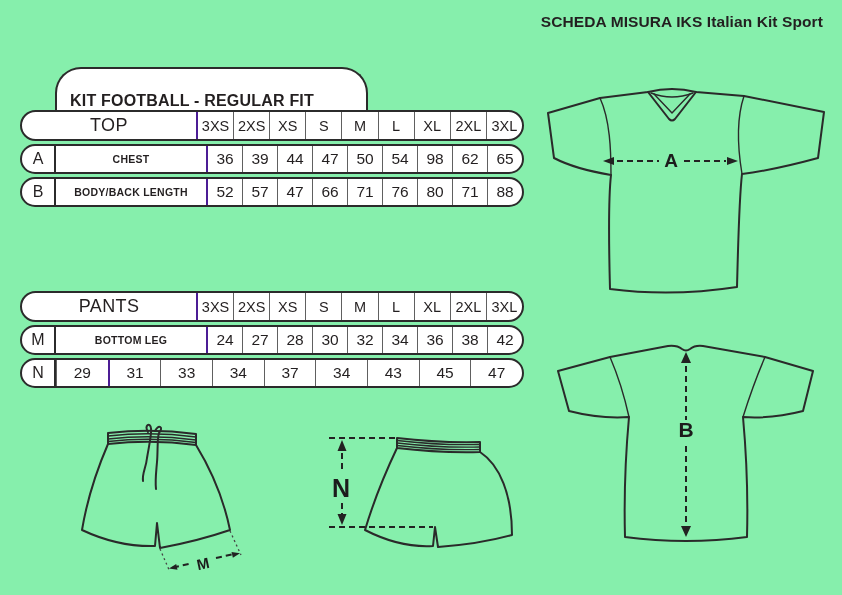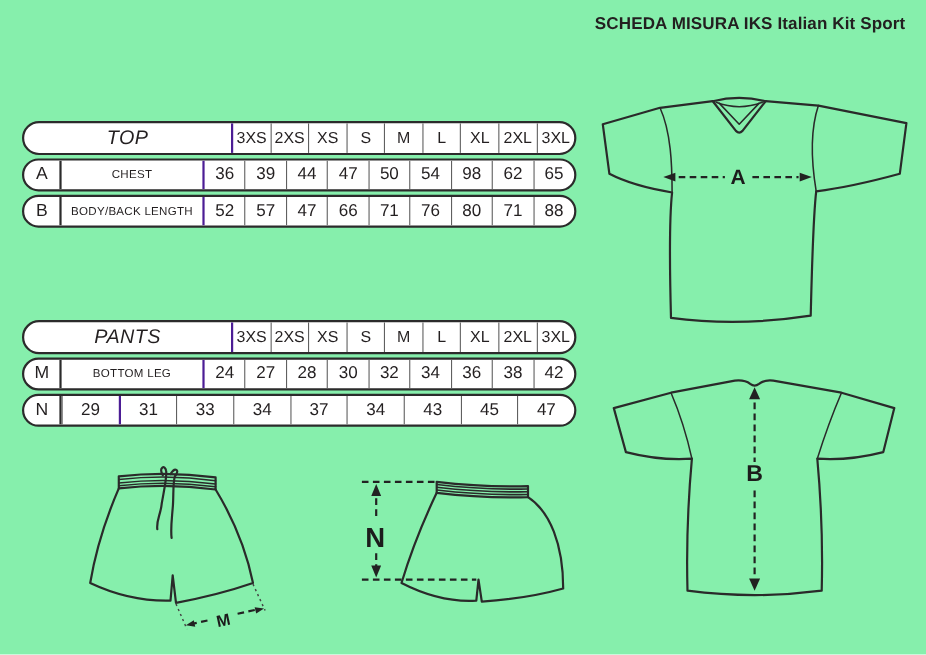--- a/index.html
+++ b/index.html
@@ -26,23 +26,23 @@
     display:flex;flex-direction:column;gap:3px;
   }
   .size-table.top{top:110px;}
   .size-table.pants{top:291px;}
   .trow{
     display:flex;align-items:stretch;height:30px;background:#ffffff;
     border:2px solid #2b2b2b;border-radius:17px;box-sizing:border-box;overflow:hidden;
   }
   .trow.thead{height:31px;}
   .cell{display:flex;align-items:center;justify-content:center;box-sizing:border-box;}
-  .head-label{width:188px;font-size:18px;letter-spacing:.4px;font-weight:500;font-style:italic;}
+  .head-label{width:174px;font-size:18px;letter-spacing:.4px;font-weight:500;}
   .code{width:34px;border-right:2px solid #2b2b2b;font-size:16px;font-weight:500;}
-  .rlabel{width:128px;font-size:10.5px;letter-spacing:.25px;}
+  .rlabel{width:150px;font-size:10.5px;letter-spacing:.25px;font-weight:bold;}
   .size,.val{flex:1;border-left:1.5px solid #606060;}
   .size{font-size:14.5px;font-weight:500;}
   .val{font-size:15.5px;}
   .cell.size:nth-child(2),.cell.val:nth-child(3){border-left:2px solid #4c1d95;}
   
   .drawing{position:absolute;}
   #shirt-front{left:532px;top:80px;}
   #shirt-back{left:532px;top:330px;}
   #shorts-front{left:58px;top:418px;}
   #shorts-back{left:315px;top:415px;}
@@ -56,20 +56,23 @@
     text-anchor:middle;
   }
 </style>
 </head>
 <body>
 
 <div class="canvas">
 
   <div class="doc-title">SCHEDA MISURA IKS Italian Kit Sport</div>
 
+  <div class="kit-tab">
+    <span>KIT FOOTBALL - REGULAR FIT</span>
+  </div>
 
   <div class="size-table top">
     <div class="trow thead">
       <div class="cell head-label">TOP</div>
       <div class="cell size">3XS</div>
       <div class="cell size">2XS</div>
       <div class="cell size">XS</div>
       <div class="cell size">S</div>
       <div class="cell size">M</div>
       <div class="cell size">L</div>

